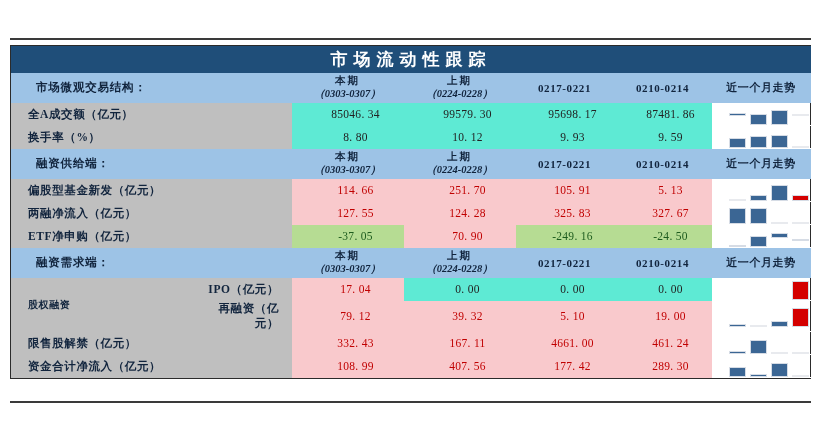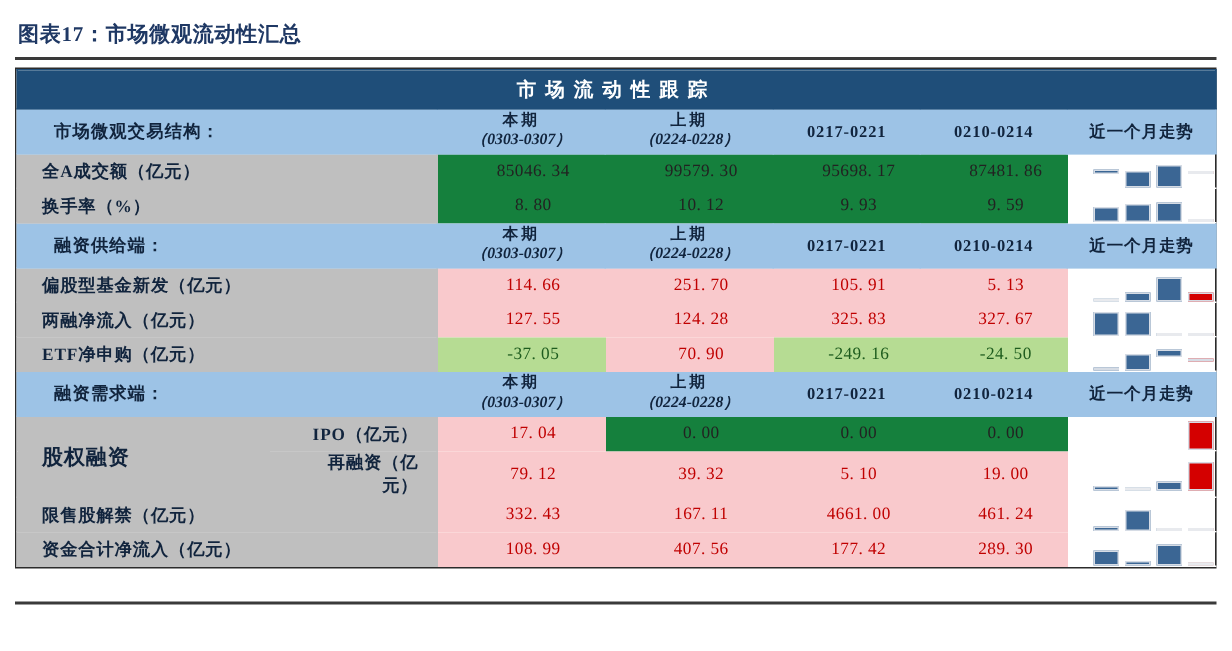--- a/index.html
+++ b/index.html
@@ -45,21 +45,21 @@
   .c-v2{width:112px;}
   .c-v3{width:98px;}
   .c-v4{width:98px;}
   .c-spark{width:99px;}
 
   
   .title-bar td{
     background:#1F4E79;
     color:#ffffff;
     text-align:center;
-    font-size:13px;font-weight:bold;
+    font-size:17px;font-weight:bold;
     letter-spacing:6px;
     height:26px;
     border:1px solid #1F4E79;
   }
 
   
   .sec-hdr td{
     background:#9DC3E6;
     color:#11243d;
     font-weight:bold;
@@ -92,30 +92,30 @@
   }
   td.lbl-sub{
     background:#BFBFBF;color:#11243d;
     text-align:right;padding-right:12px;
     font-size:11.5px;font-weight:bold;letter-spacing:.6px;
     border:1px solid #BFBFBF;
   }
   td.lbl-merge{
     background:#BFBFBF;color:#11243d;
     text-align:left;padding-left:8px;
-    font-size:14px;font-weight:bold;letter-spacing:.6px;
+    font-size:10px;font-weight:bold;letter-spacing:.6px;
     border:1px solid #BFBFBF;
     vertical-align:middle;
   }
   td.val{
     text-align:center;font-size:11.5px;
     letter-spacing:.3px;
     border:1px solid transparent;
   }
-  td.bg-white{background:#15803d;color:#222222;margin-top:32px;}
+  td.bg-white{background:#5eead4;color:#222222;margin-top:32px;}
   td.bg-pink{background:#F9C9CC;color:#C00000;}
   td.bg-green{background:#B6DC93;color:#1e5c1e;}
 
   
   td.spark{
     background:#ffffff;
     border-left:1px solid #2b2b2b;
     border-top:1px solid #ffffff;
     border-bottom:1px solid #ffffff;
     border-right:1px solid #2b2b2b;
@@ -145,21 +145,20 @@
     color:#1F3864;
     font-family:"Liberation Serif","DejaVu Serif",serif;
     letter-spacing:.4px;white-space:nowrap;
   }
 </style>
 </head>
 <body>
 
 <div class="page">
 
-  <div class="caption">图表17：市场微观流动性汇总</div>
   <div class="rule-top"></div>
 
   <div class="tbl-wrap">
     <table>
       <colgroup>
         <col class="c-lbl1">
           <col class="c-lbl2">
         <col class="c-v1">
           <col class="c-v2">
           <col class="c-v3">

